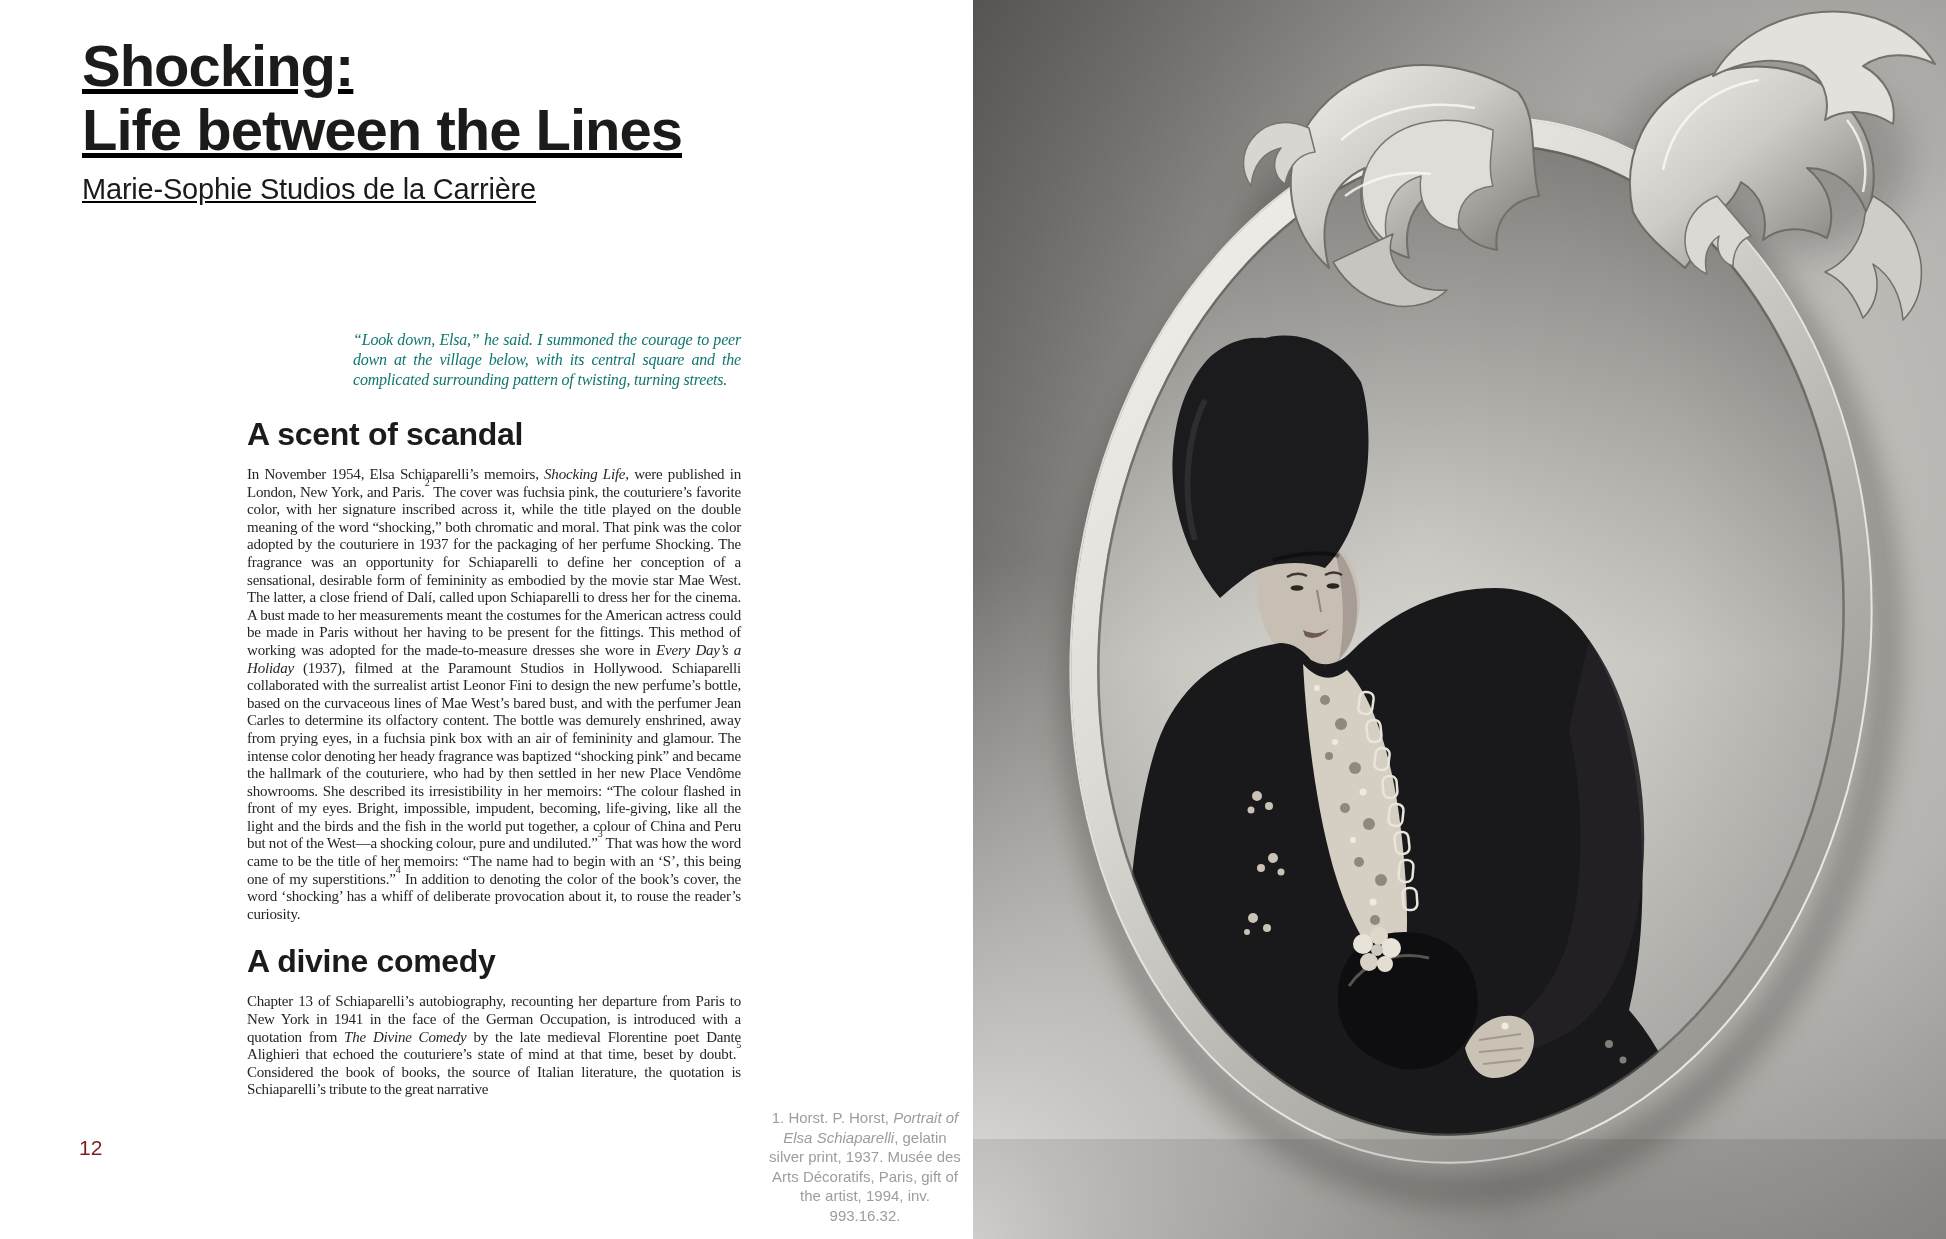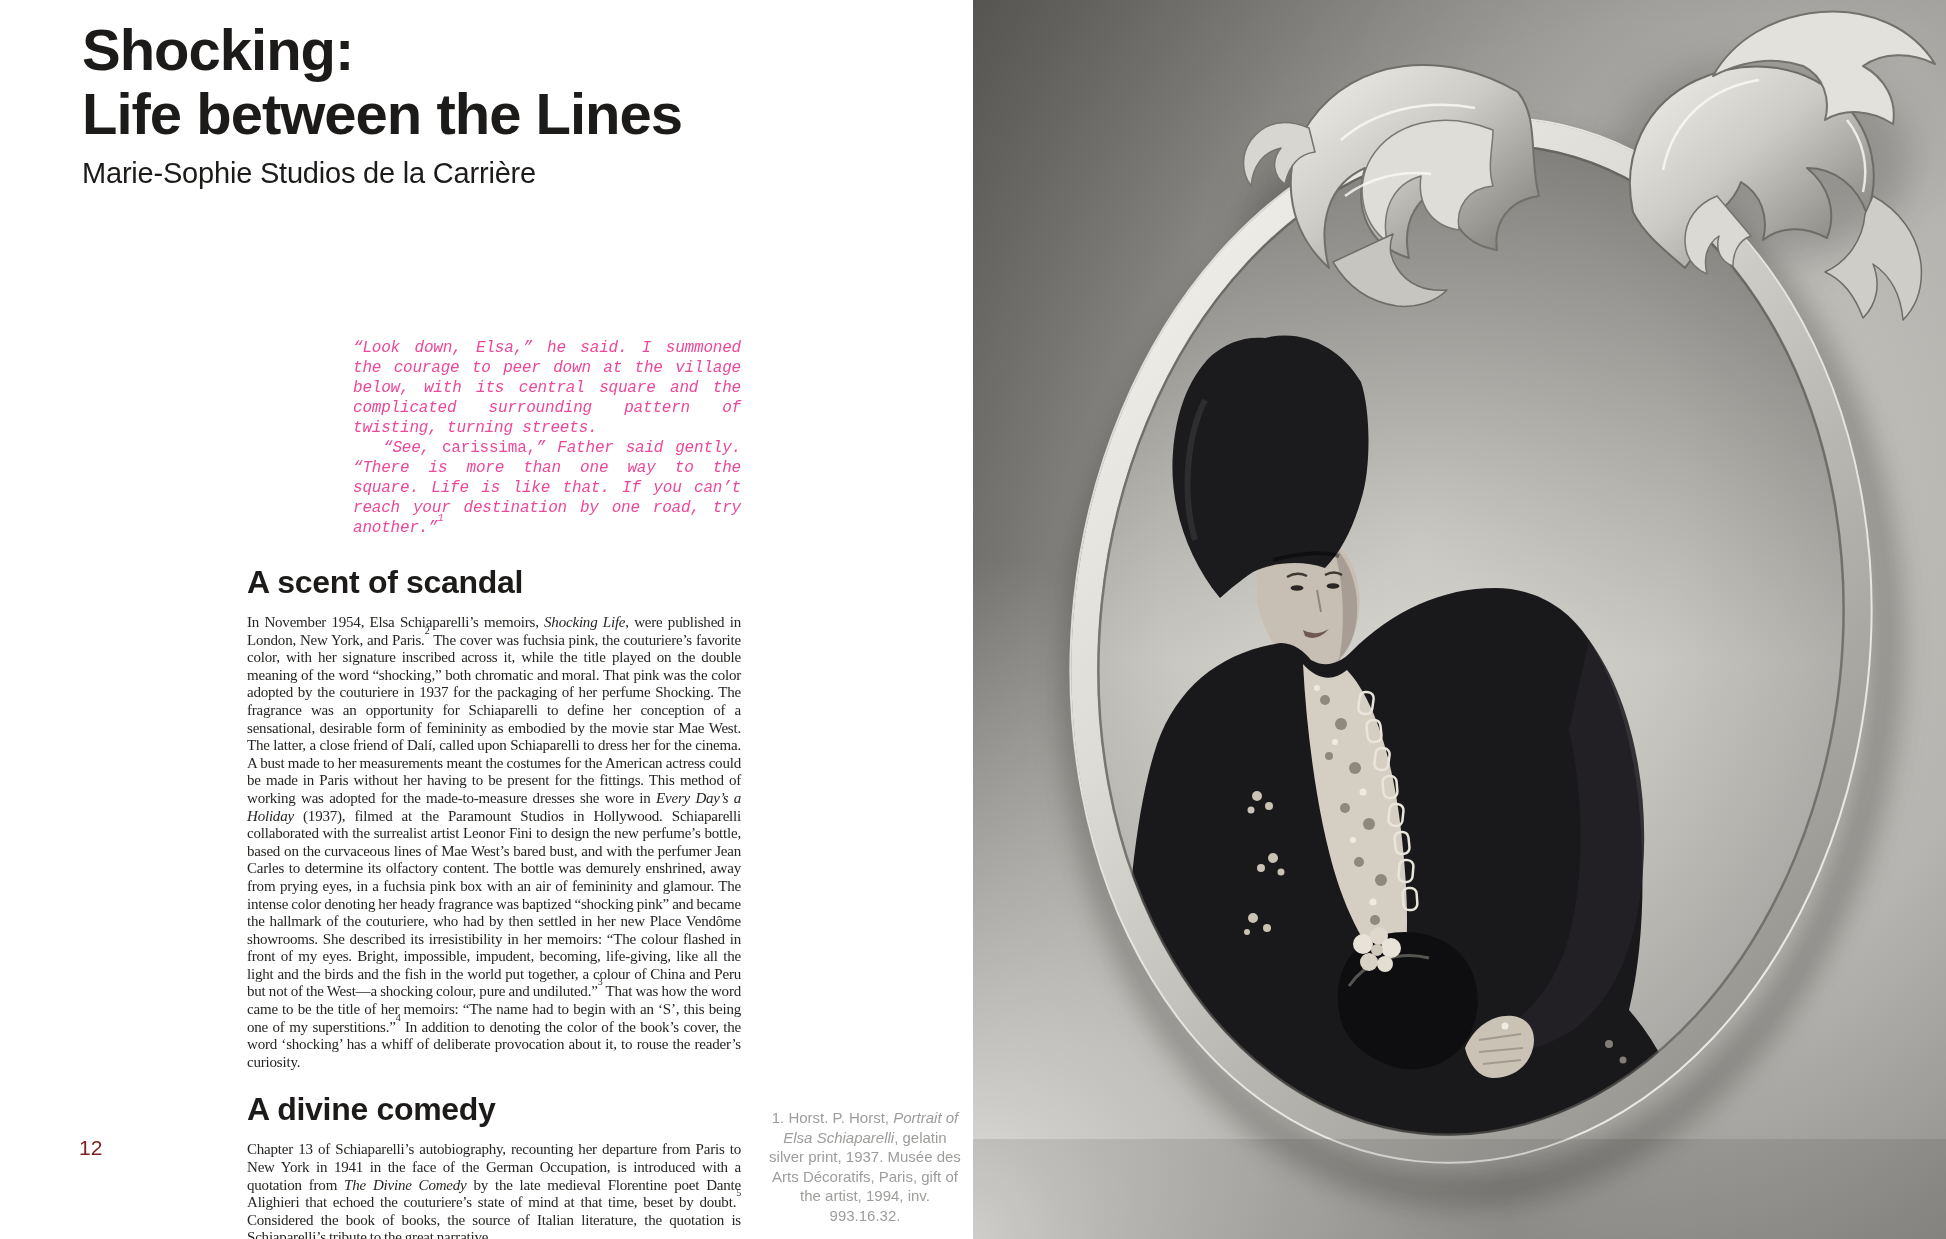--- a/index.html
+++ b/index.html
@@ -1,35 +1,35 @@
 <!DOCTYPE html>
 <html style="--paper: #ffffff; --ink: #1c1b19; --body-text: #24231f; --caption-gray: #9d9d9b; --wall-dark: #787673; --wall-light: #c9c7c2; --frame-silver: #e9e7e2; --garment-dark: #18171a;"><head>
 <meta charset="utf-8">
 <style>
   html,body{margin:0;padding:0;background:#e8e8e8;}
   .spread{
     position:relative;width:1946px;height:1239px;background:var(--paper,#ffffff);
     overflow:hidden;font-family:"Liberation Sans",sans-serif;
   }
   .left-page{position:absolute;left:0;top:0;width:973px;height:1239px;background:var(--paper,#ffffff);}
-  .title-block{position:absolute;left:82px;top:18px;}
+  .title-block{position:absolute;left:82px;top:34px;text-decoration:underline;}
   .title{
     margin:0;font-family:"Liberation Sans",sans-serif;font-weight:600;
     font-size:58px;line-height:64px;letter-spacing:-1px;color:var(--ink,#1c1b19);
   }
   .author{
     margin-top:10px;font-size:29px;line-height:34px;font-weight:400;
     letter-spacing:-0.2px;color:var(--ink,#1c1b19);
   }
   .column{position:absolute;left:247px;top:330px;width:494px;color:var(--body-text,#24231f);}
   .quote{
-    margin:8px 0 0 106px;width:388px;
-    font-family:Liberation Mono, monospace;font-style:italic;
+    margin:0 0 0 106px;width:388px;
+    font-family:Liberation Serif, serif;font-style:italic;
     font-size:16px;line-height:20px;text-align:justify;
-    letter-spacing:-0.2px;color:#ec4899;
+    letter-spacing:-0.2px;color:#0f766e;
   }
   .quote p{margin:0;}
   .quote p + p{text-indent:30px;}
   .quote .roman{font-style:normal;}
   .section-heading{
     margin:20px 0 14px 0;font-family:"Liberation Sans",sans-serif;font-weight:600;
     font-size:32px;line-height:36px;letter-spacing:-0.3px;color:var(--ink,#1c1b19);
   }
   .quote + .section-heading{margin-top:26px;}
   .body-para{
@@ -58,21 +58,20 @@
   <div class="left-page">
 
     <header class="title-block">
       <h1 class="title"><span>Shocking:</span><br><span>Life between the Lines</span></h1>
       <div class="author">Marie-Sophie Studios de la Carrière</div>
     </header>
 
     <div class="column">
       <blockquote class="quote">
         <p><span>“Look down, Elsa,” he said. I summoned the courage to peer down at the village below, with its central square and the complicated surrounding pattern of twisting, turning streets.</span></p>
-        <p><span>“See, </span><span class="roman">carissima,</span><span>” Father said gently. “There is more than one way to the square. Life is like that. If you can’t reach your destination by one road, try another.”</span><sup>1</sup></p>
       </blockquote>
 
       <h2 class="section-heading">A scent of scandal</h2>
       <p class="body-para"><span>In November 1954, Elsa Schiaparelli’s memoirs, </span><em>Shocking Life</em><span>, were published in London, New York, and Paris.</span><sup>2</sup><span> The cover was fuchsia pink, the couturiere’s favorite color, with her signature inscribed across it, while the title played on the double meaning of the word “shocking,” both chromatic and moral. That pink was the color adopted by the couturiere in 1937 for the packaging of her perfume Shocking. The fragrance was an opportunity for Schiaparelli to define her conception of a sensational, desirable form of femininity as embodied by the movie star Mae West. The latter, a close friend of Dalí, called upon Schiaparelli to dress her for the cinema. A bust made to her measurements meant the costumes for the American actress could be made in Paris without her having to be present for the fittings. This method of working was adopted for the made-to-measure dresses she wore in </span><em>Every Day’s a Holiday</em><span> (1937), filmed at the Paramount Studios in Hollywood. Schiaparelli collaborated with the surrealist artist Leonor Fini to design the new perfume’s bottle, based on the curvaceous lines of Mae West’s bared bust, and with the perfumer Jean Carles to determine its olfactory content. The bottle was demurely enshrined, away from prying eyes, in a fuchsia pink box with an air of femininity and glamour. The intense color denoting her heady fragrance was baptized “shocking pink” and became the hallmark of the couturiere, who had by then settled in her new Place Vendôme showrooms. She described its irresistibility in her memoirs: “The colour flashed in front of my eyes. Bright, impossible, impudent, becoming, life-giving, like all the light and the birds and the fish in the world put together, a colour of China and Peru but not of the West—a shocking colour, pure and undiluted.”</span><sup>3</sup><span> That was how the word came to be the title of her memoirs: “The name had to begin with an ‘S’, this being one of my superstitions.”</span><sup>4</sup><span> In addition to denoting the color of the book’s cover, the word ‘shocking’ has a whiff of deliberate provocation about it, to rouse the reader’s curiosity.</span></p>
 
       <h2 class="section-heading">A divine comedy</h2>
       <p class="body-para"><span>Chapter 13 of Schiaparelli’s autobiography, recounting her departure from Paris to New York in 1941 in the face of the German Occupation, is introduced with a quotation from </span><em>The Divine Comedy</em><span> by the late medieval Florentine poet Dante Alighieri that echoed the couturiere’s state of mind at that time, beset by doubt.</span><sup>5</sup><span> Considered the book of books, the source of Italian literature, the quotation is Schiaparelli’s tribute to the great narrative</span></p>
     </div>
 
     <div class="caption"><span>1. Horst. P. Horst, </span><em>Portrait of Elsa Schiaparelli</em><span>, gelatin silver print, 1937. Musée des Arts Décoratifs, Paris, gift of the artist, 1994, inv. 993.16.32.</span></div>

